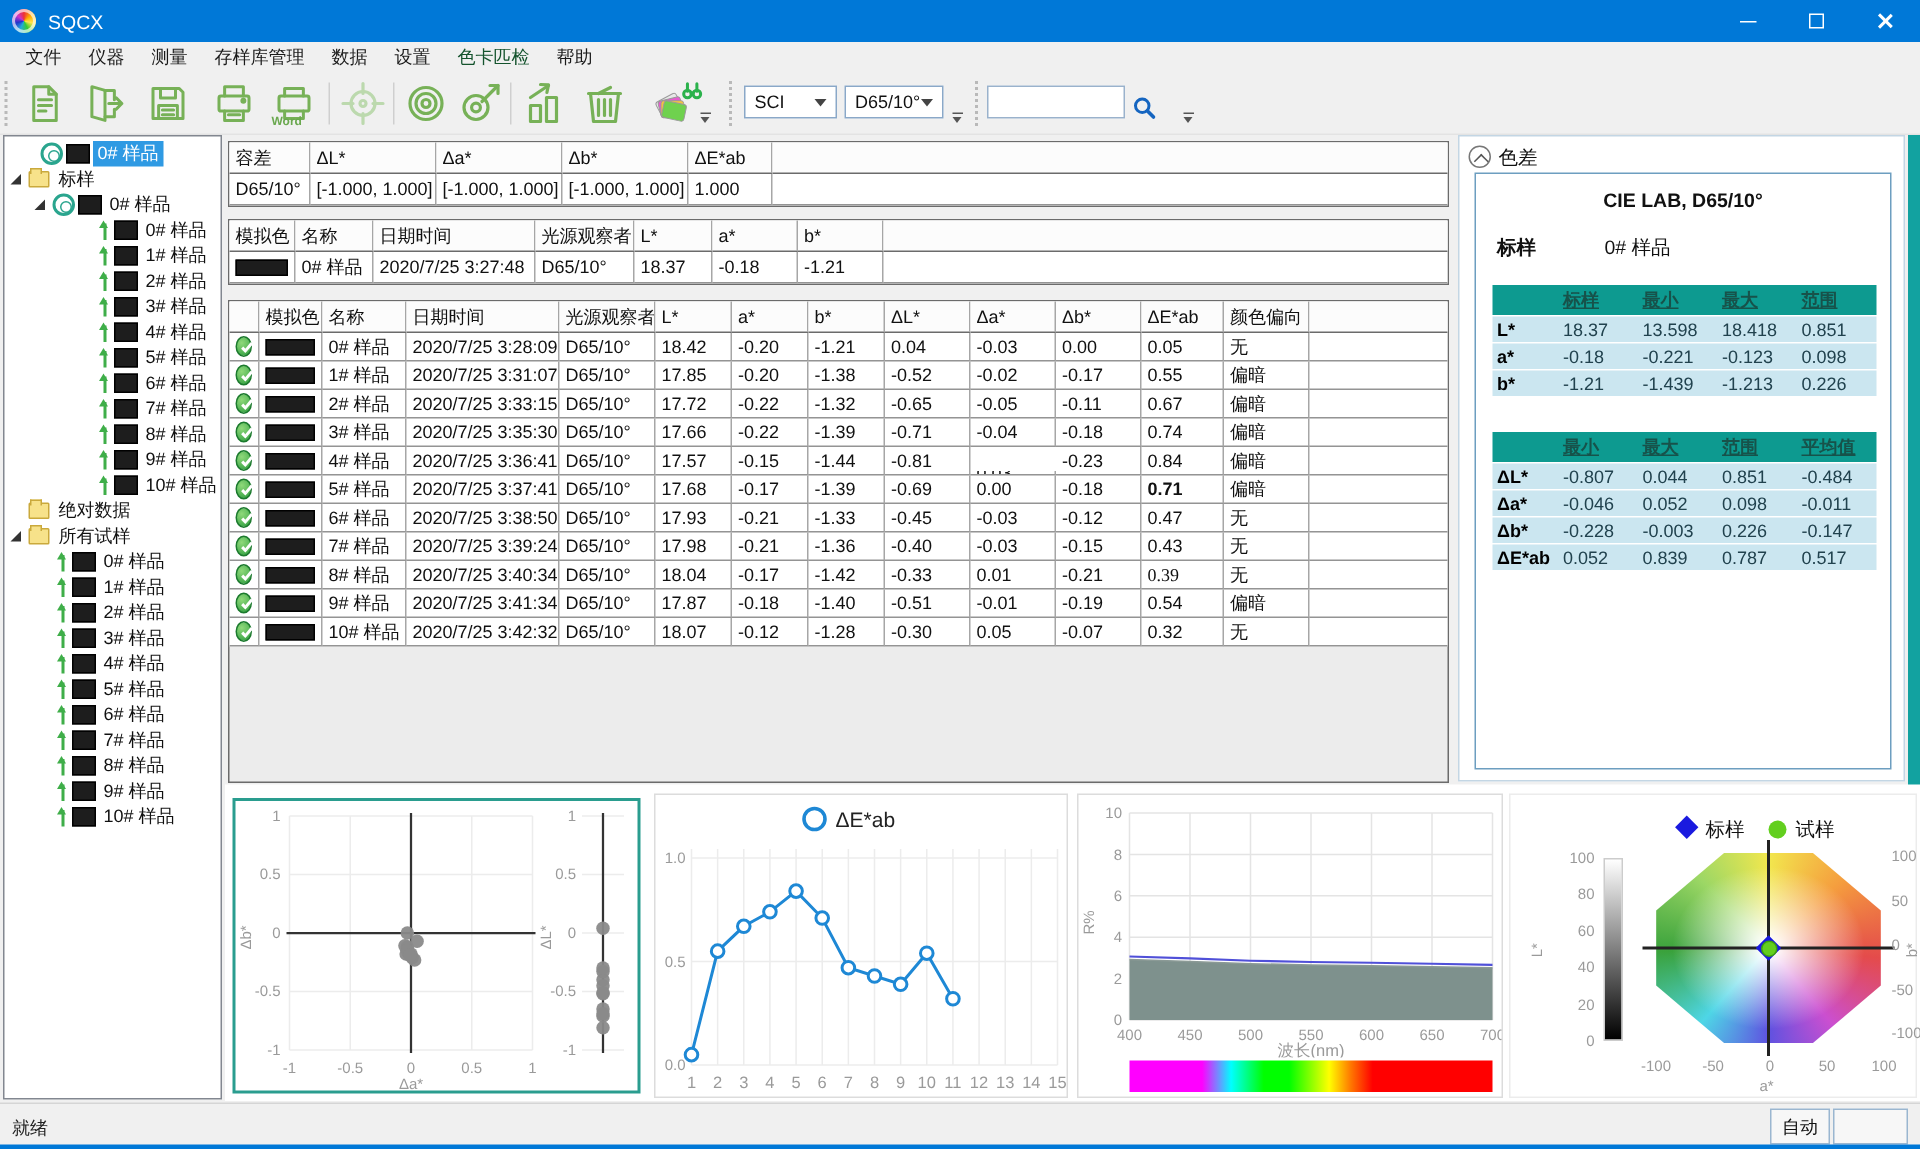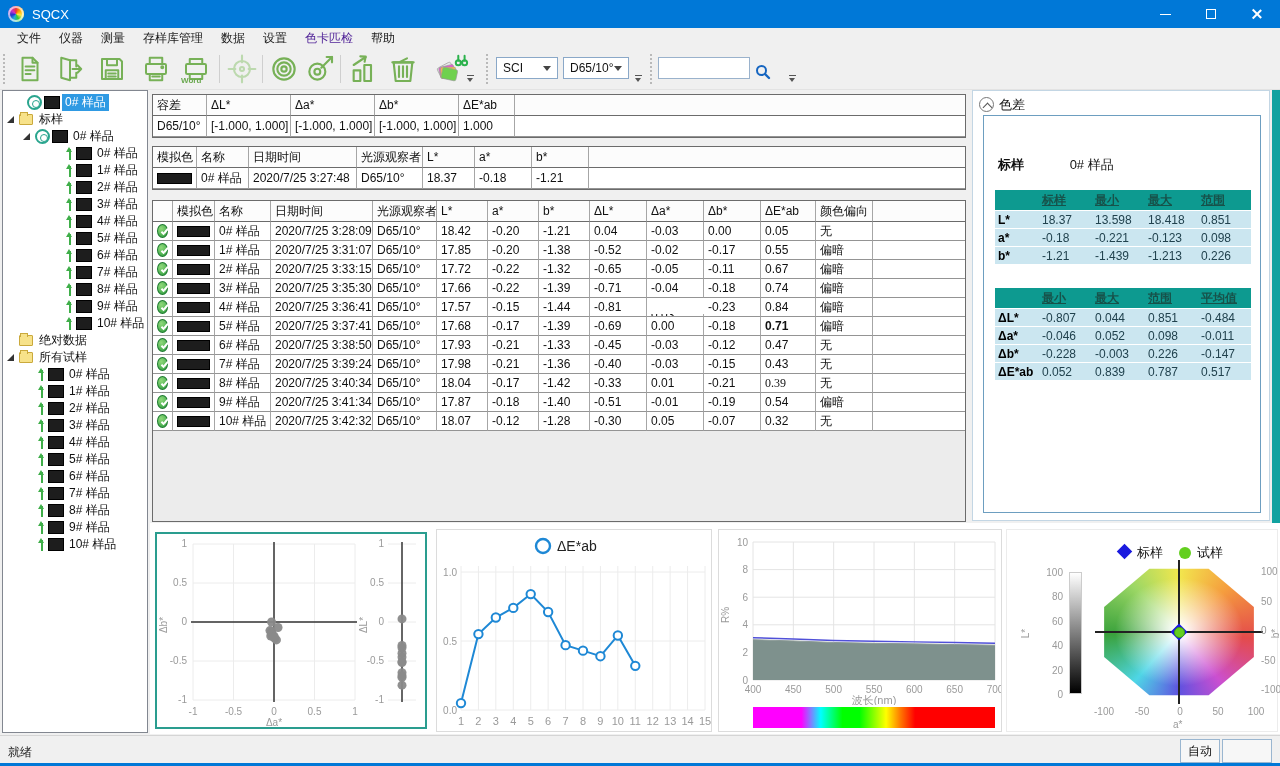--- a/index.html
+++ b/index.html
@@ -16,21 +16,21 @@
   .winbtn { width:46px; height:28px; display:flex; align-items:center; justify-content:center; }
   .glyph-min { width:11px; height:1px; background:#fff; }
   .glyph-max { width:10px; height:10px; border:1px solid #fff; }
   .glyph-close { width:12px; height:12px; position:relative; }
   .glyph-close:before,.glyph-close:after { content:""; position:absolute; left:5px; top:0; width:1.5px; height:12px; background:#fff; }
   .glyph-close:before { transform:rotate(45deg);} .glyph-close:after { transform:rotate(-45deg);}
 
   
   .menubar { position:absolute; left:0; top:28px; width:1280px; height:20px; background:#f0f0f0; display:flex; align-items:flex-start; padding-left:8px; }
   .menu-item { padding:2px 9px; color:#1a1a1a; }
-  .menu-item.disabled { color:#4c1d95; }
+  .menu-item.disabled { color:#14532d; }
 
   
   .toolbarrow { position:absolute; left:0; top:48px; width:1280px; height:42px; background:#f0f0f0; border-bottom:1px solid #e3e3e3; }
   .grip { position:absolute; top:6px; width:4px; height:30px;
     background:repeating-linear-gradient(to bottom,#b9b9b9 0 2px,transparent 2px 4px); background-size:2px 4px; background-repeat:repeat-y; }
   .tbtn { position:absolute; top:4px; width:36px; height:34px; display:flex; align-items:center; justify-content:center; }
   .tsep { position:absolute; top:7px; width:1px; height:28px; background:#cfcfcf; }
   .combo { position:absolute; top:9px; height:22px; background:#fff; border:1px solid #8aa8c8; display:flex; align-items:center; padding:0 6px; font-size:12px; }
   .combo .arrow { margin-left:auto; width:0; height:0; border-left:4px solid transparent; border-right:4px solid transparent; border-top:5px solid #444; }
   .searchbox { position:absolute; top:9px; height:22px; background:#fff; border:1px solid #9ab2cc; font-size:12px; padding:0 4px; }
@@ -702,20 +702,21 @@
       <div class="gcell" style="width: 55px;">0.32</div>
       <div class="gcell" style="width: 57px;">无</div>
       <div class="gcell fill" style="flex: 1 1 0%;"></div>
     </div>
   </div>
 
 <div class="rightpanel">
   <div class="collapse-circle"></div>
   <div class="cd-title">色差</div>
   <div class="cd-card">
+    <div class="cd-sub">CIE LAB, D65/10°</div>
     <div class="cd-std">
       <span class="b">标样</span>
       <span class="n">0# 样品</span>
     </div>
     <div class="minitable" id="lab-table" style="top:74px">
         <div class="mrow head">
           <div class="mcell"></div>
           <div class="mcell">标样</div>
           <div class="mcell">最小</div>
           <div class="mcell">最大</div>

